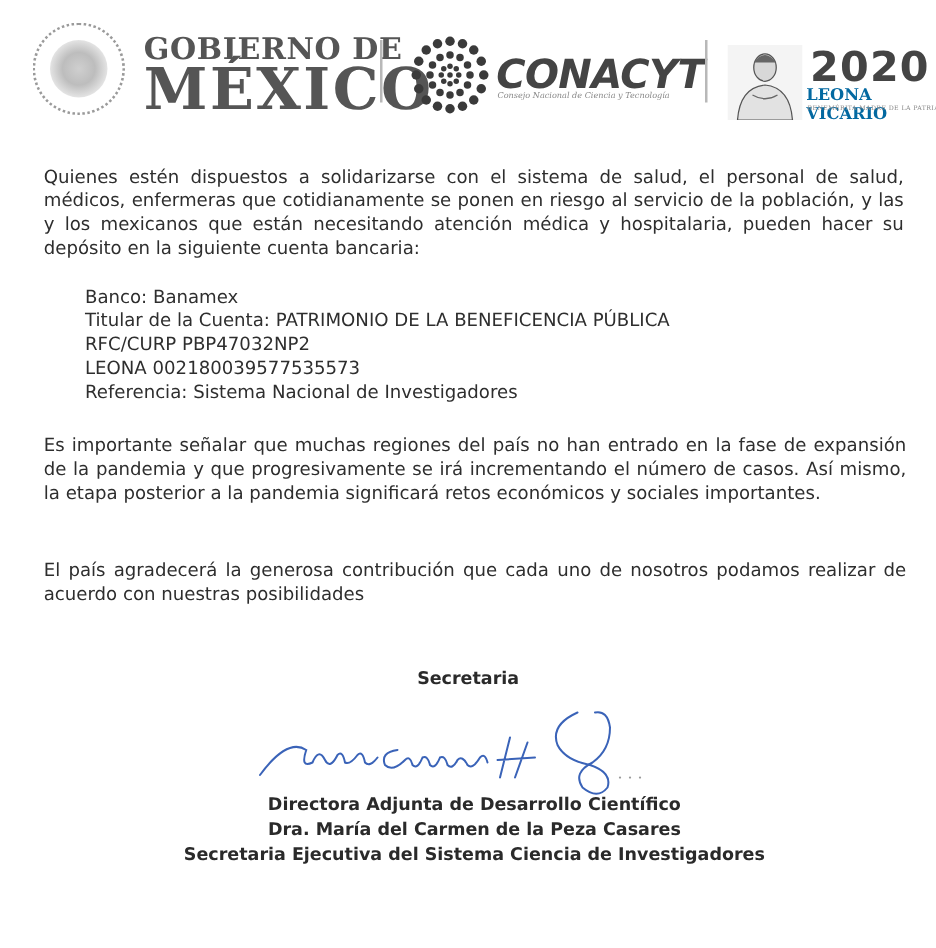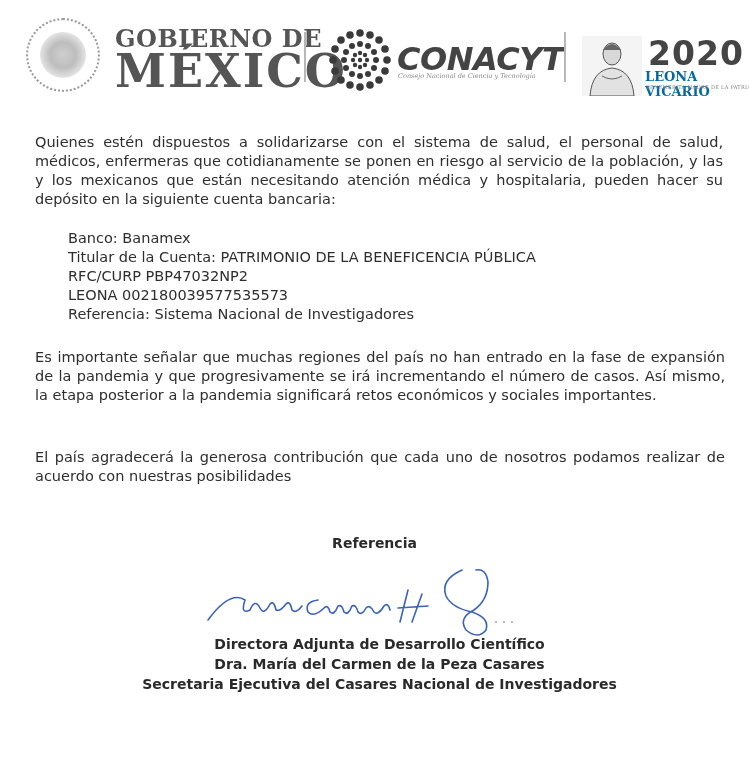--- a/index.html
+++ b/index.html
@@ -120,33 +120,33 @@
   <div>Titular de la Cuenta: PATRIMONIO DE LA BENEFICENCIA PÚBLICA</div>
   <div>RFC/CURP PBP47032NP2</div>
   <div>LEONA 002180039577535573</div>
   <div>Referencia: Sistema Nacional de Investigadores</div>
 </div>
 
 <p class="para txt p2">Es importante señalar que muchas regiones del país no han entrado en la fase de expansión de la pandemia y que progresivamente se irá incrementando el número de casos. Así mismo, la etapa posterior a la pandemia significará retos económicos y sociales importantes.</p>
 
 <p class="para txt p3">El país agradecerá la generosa contribución que cada uno de nosotros podamos realizar de acuerdo con nuestras posibilidades</p>
 
-<div class="closing">Referencia</div>
+<div class="closing">Secretaria</div>
 
 <svg class="signature" viewBox="0 0 320 80">
   <g fill="none" stroke="#3a63b8" stroke-width="1.6" stroke-linecap="round">
     <path d="M8 60 Q30 30 45 40 Q40 55 50 50 Q55 38 60 48 Q64 56 70 44 Q74 40 76 50 Q80 52 86 44 Q90 40 92 50 Q96 54 102 46"></path>
     <path d="M118 40 Q104 42 108 52 Q114 58 124 48 Q128 44 130 52 Q134 56 138 46 Q142 44 144 52 Q148 56 152 46 Q156 44 158 52 Q162 56 166 48 Q170 44 174 52 Q178 56 184 46 Q188 42 190 50"></path>
     <path d="M200 62 L208 30 M212 62 L222 34 M198 48 L228 46"></path>
     <path d="M262 10 Q240 20 246 36 Q252 48 272 52 Q290 58 286 70 Q278 80 266 70 Q258 58 274 50 Q288 40 288 22 Q286 8 276 10"></path>
   </g>
   <g fill="#9a9a9a">
       <circle cx="296" cy="62" r="0.9"></circle>
       <circle cx="304" cy="62" r="0.9"></circle>
       <circle cx="312" cy="62" r="0.9"></circle>
     </g>
 </svg>
 
 <div class="signer">
   <div>Directora Adjunta de Desarrollo Científico</div>
   <div>Dra. María del Carmen de la Peza Casares</div>
-  <div>Secretaria Ejecutiva del Casares Nacional de Investigadores</div>
+  <div>Secretaria Ejecutiva del Sistema Ciencia de Investigadores</div>
 </div>
 
 </body></html>

